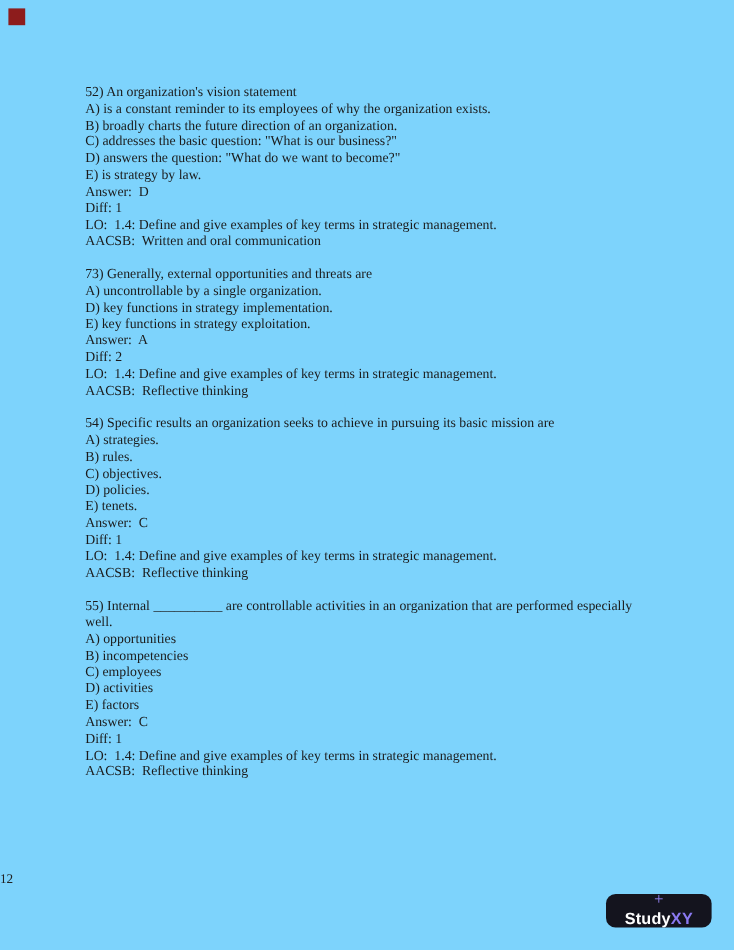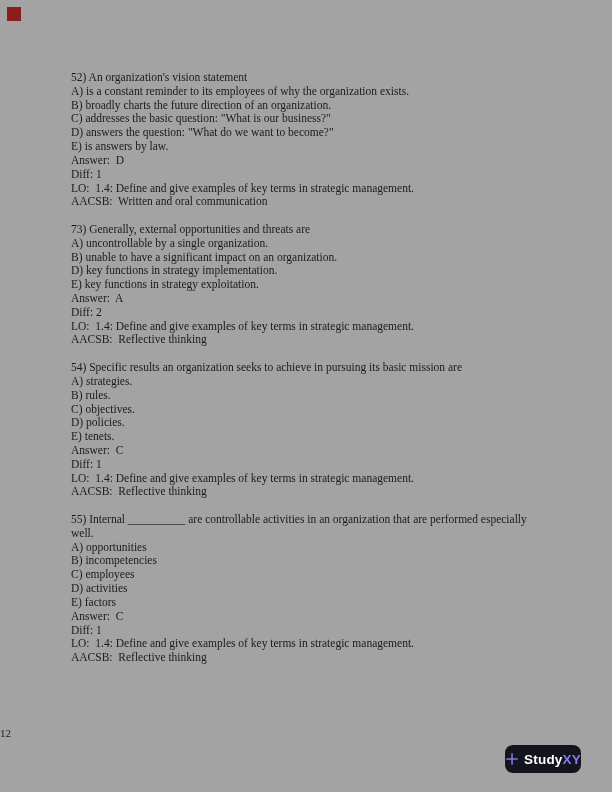--- a/index.html
+++ b/index.html
@@ -1,21 +1,21 @@
 <!DOCTYPE html>
 <html><head>
 <meta charset="utf-8">
 <style>
   * { margin:0; padding:0; box-sizing:border-box; }
   html,body { background:#ffffff; }
   .page {
     position:relative;
     width:612px;
     height:792px;
-    background:#a3a3a3;
+    background:#7dd3fc;
     overflow:hidden;
     font-family:"Liberation Serif", serif;
   }
   .corner-marker {
     position:absolute;
     left:7px; top:7px;
     width:14px; height:14px;
     background:#8d1c1c;
   }
   .content {
@@ -31,29 +31,30 @@
   .page-number {
     position:absolute;
     left:0; top:727px;
     width:100%;
     font-size:11px;
     color:#222222;
   }
   .brand-badge {
     position:absolute;
     left:505px; top:745px;
-    width:76px; height:28px;
+    width:88px; height:28px;
     background:#14141e;
     border-radius:8px;
     display:flex;
     align-items:center;
     justify-content:flex-end;
     gap:5px;
     font-family:"Liberation Sans", sans-serif;
     cursor:pointer;
+    flex-direction:column;
   }
   .plus-icon { display:block; }
   .brand-text {
     font-weight:bold;
     font-size:13.5px;
     color:#ffffff;
     letter-spacing:0.2px;
   }
   .brand-accent { color:#8a79f0; }
 </style>
@@ -64,30 +65,29 @@
 
   <div class="corner-marker" style="background: rgb(141, 28, 28);"></div>
 
   <div class="content" id="content">
       <div class="q-block">
         <div class="q-line">52) An organization's vision statement</div>
         <div class="q-line">A) is a constant reminder to its employees of why the organization exists.</div>
         <div class="q-line">B) broadly charts the future direction of an organization.</div>
         <div class="q-line">C) addresses the basic question: "What is our business?"</div>
         <div class="q-line">D) answers the question: "What do we want to become?"</div>
-        <div class="q-line">E) is answers by law.</div>
+        <div class="q-line">E) is strategy by law.</div>
         <div class="q-line">Answer:  D</div>
         <div class="q-line">Diff: 1</div>
         <div class="q-line">LO:  1.4: Define and give examples of key terms in strategic management.</div>
         <div class="q-line">AACSB:  Written and oral communication</div>
       </div>
       <div class="q-block">
         <div class="q-line">73) Generally, external opportunities and threats are</div>
         <div class="q-line">A) uncontrollable by a single organization.</div>
-        <div class="q-line">B) unable to have a significant impact on an organization.</div>
         <div class="q-line">D) key functions in strategy implementation.</div>
         <div class="q-line">E) key functions in strategy exploitation.</div>
         <div class="q-line">Answer:  A</div>
         <div class="q-line">Diff: 2</div>
         <div class="q-line">LO:  1.4: Define and give examples of key terms in strategic management.</div>
         <div class="q-line">AACSB:  Reflective thinking</div>
       </div>
       <div class="q-block">
         <div class="q-line">54) Specific results an organization seeks to achieve in pursuing its basic mission are</div>
         <div class="q-line">A) strategies.</div>

